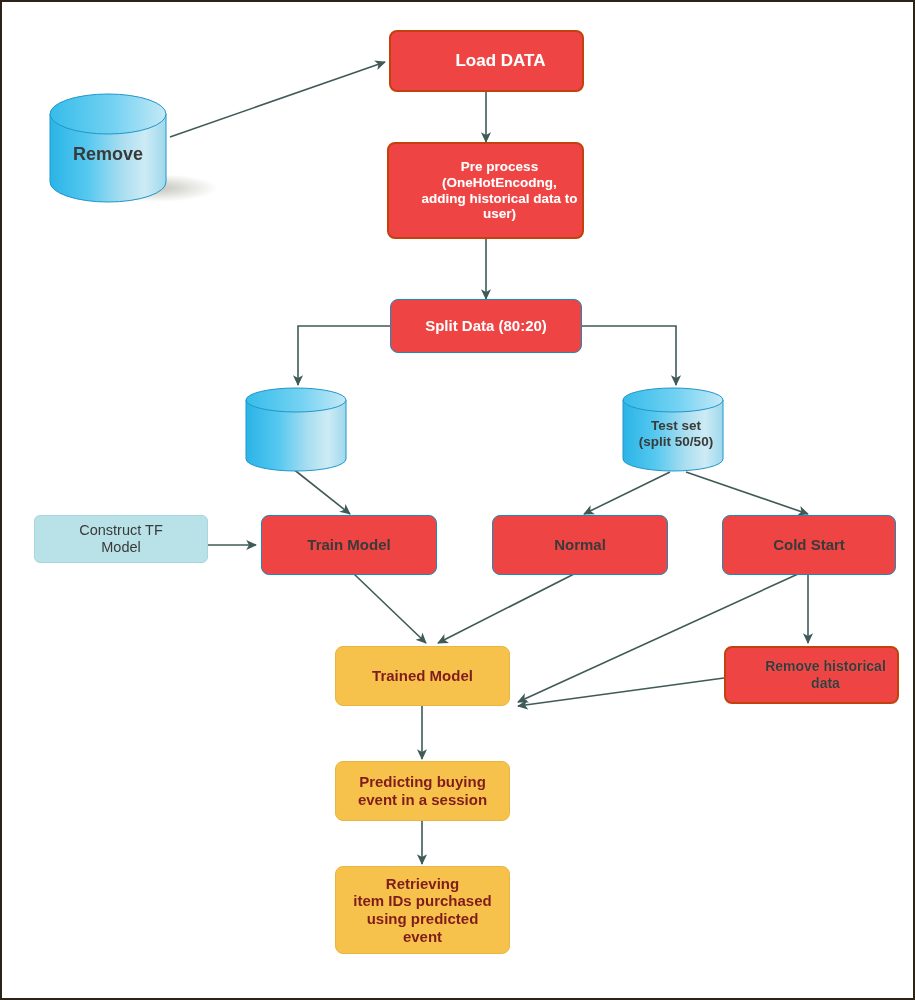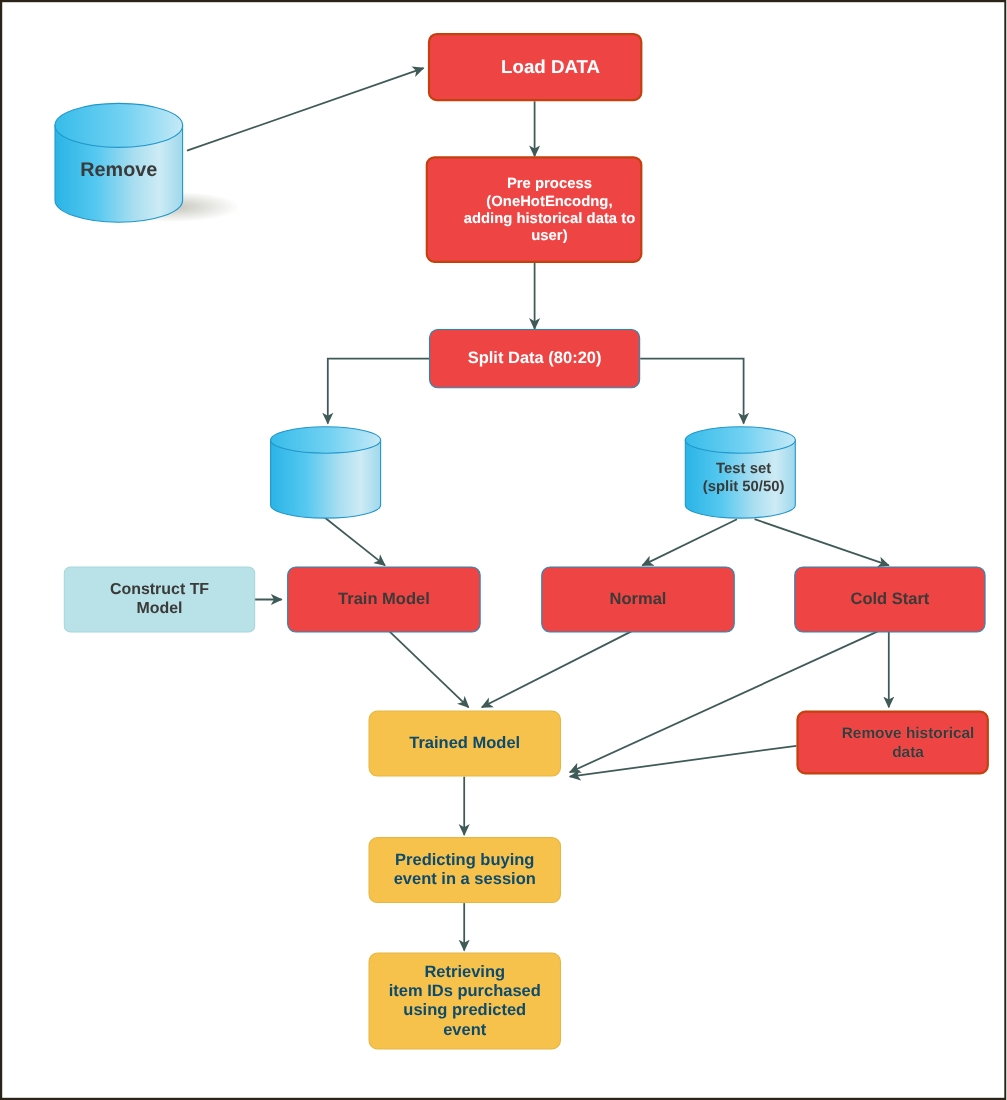--- a/index.html
+++ b/index.html
@@ -47,21 +47,21 @@
     text-shadow: 0 0 1px rgba(255,255,255,0.25);
     padding-left: 28px;
   }
   .node.blue {
     background: #ef4444;
     color: #3a3a38;
     border: 1px solid #1b8bbb;
   }
   .node.amber {
     background: #f7c24b;
-    color: #0c4a6e;
+    color: #7f1d1d;
     border: 1px solid #e8b640;
   }
   .node.cyan {
     background: #b9e2e8;
     color: #3a3a38;
     border: 1px solid #a8d6dd;
   }
   .cyl {
     position: absolute;
     z-index: 3;
@@ -160,21 +160,21 @@
 
   <div class="cyl" style="left:618px; top:385px; width:112px; height:88px;">
     <svg width="112" height="88" viewBox="0 0 112 88">
       <path d="M3,13 L3,72 A50,12 0 0 0 103,72 L103,13 Z" fill="url(#cylGrad)" stroke="#2196c9" stroke-width="1"></path>
       <ellipse cx="53" cy="13" rx="50" ry="12" fill="url(#cylTop)" stroke="#2196c9" stroke-width="1"></ellipse>
     </svg>
     <div class="label" style="left:-1px; top:12px; width:114px; height:70px; font-size:13.5px;">Test set
 (split 50/50)</div>
   </div>
 
-  <div class="node cyan" style="left:32px; top:513px; width:174px; height:60px; font-size:14.5px; font-weight:bold; border-radius:6px;margin-left:24px;">Construct TF
+  <div class="node cyan" style="left:32px; top:513px; width:174px; height:48px; font-size:14.5px; font-weight:normal; border-radius:6px;">Construct TF
 Model</div>
 
   <div class="node blue" style="left:490px; top:513px; width:176px; height:60px; font-size:15px;">Normal</div>
 
   <div class="node blue" style="left:259px; top:513px; width:176px; height:60px; font-size:15px;">Train Model</div>
 
   <div class="node blue" style="left:720px; top:513px; width:174px; height:60px; font-size:15px;">Cold Start</div>
 
   <div class="node amber" style="left:333px; top:644px; width:175px; height:60px; font-size:15px;">Trained Model</div>
 

